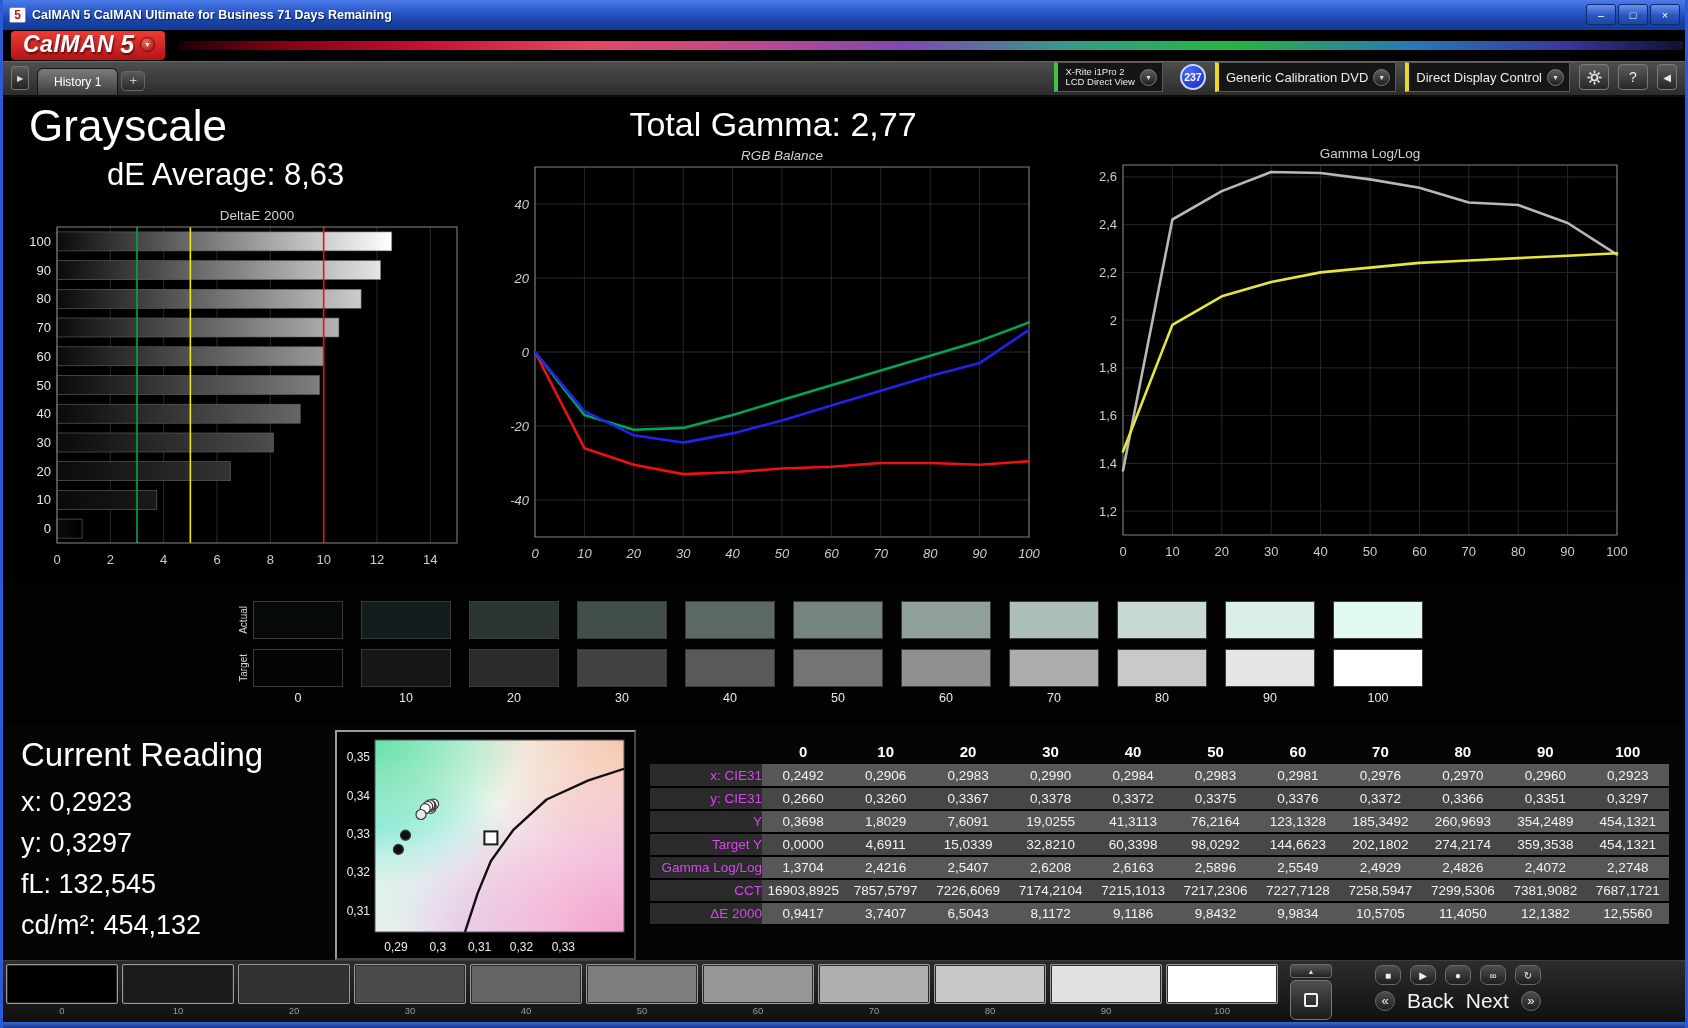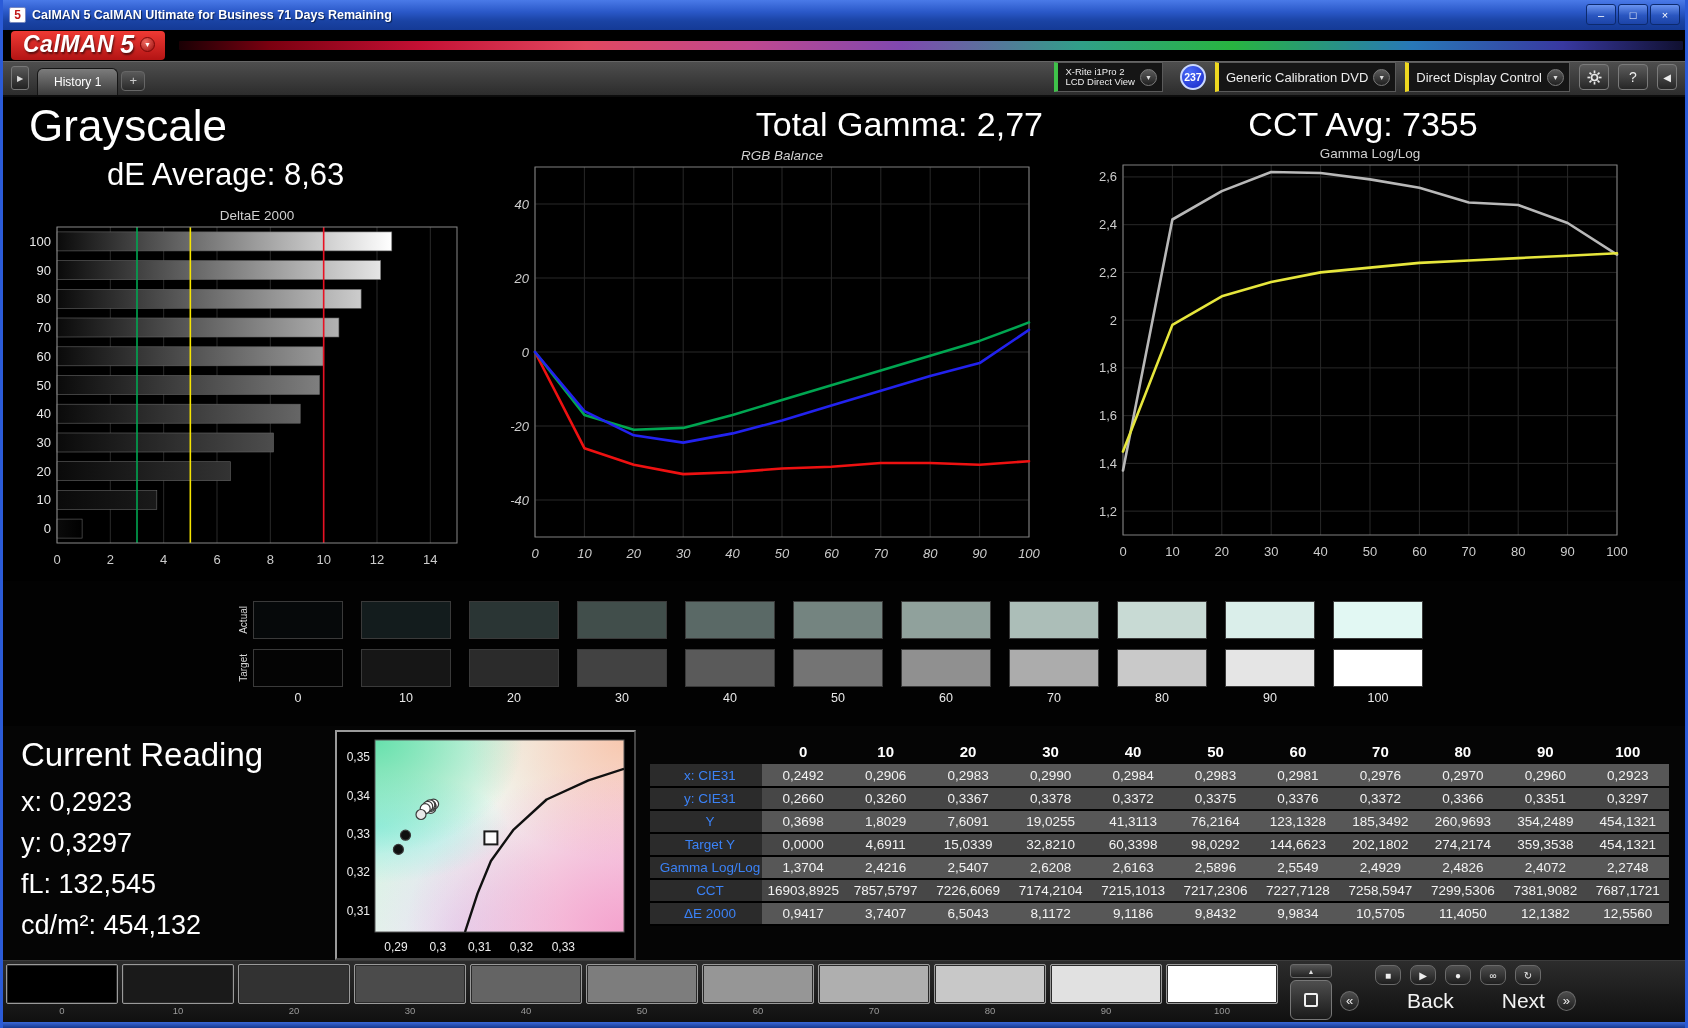--- a/index.html
+++ b/index.html
@@ -51,21 +51,21 @@
   .badge { width:26px; height:26px; border-radius:50%; background:radial-gradient(circle at 35% 28%, #4a6cf8, #1726c6);
     border:2px solid #cad8ff; color:#fff; font-size:10.5px; font-weight:bold; display:flex; align-items:center; justify-content:center;margin-left:8px; }
   .tool-btn { height:26px; min-width:30px; background:linear-gradient(#5c5c5c,#262626); border:1px solid #7a7a7a;
     border-radius:4px; color:#ededed; font-size:14px; display:flex; align-items:center; justify-content:center; }
   .tool-btn.collapse { min-width:20px; font-size:10px; }
 
   
   .charts-area { height:484px; flex:0 0 484px; position:relative; background:#000; color:#fff; }
   .h-grayscale { position:absolute; left:26px; top:4px; font-size:44px; white-space:nowrap; }
   .h-deavg { position:absolute; left:104px; top:60px; font-size:31px; white-space:nowrap; }
-  .h-gamma { position:absolute; left:500px; top:8px; width:540px; text-align:right; font-size:34px; white-space:nowrap; }
+  .h-gamma { position:absolute; left:500px; top:8px; width:540px; text-align:center; font-size:34px; white-space:nowrap; }
   .h-cct { position:absolute; left:1090px; top:8px; width:540px; text-align:center; font-size:34px; white-space:nowrap; }
   #chart-deltae { position:absolute; left:18px; top:108px; }
   #chart-rgb { position:absolute; left:492px; top:48px;font-style:italic; }
   #chart-gamma { position:absolute; left:1080px; top:46px; }
 
   
   .swatch-strip { height:145px; flex:0 0 145px; background:#020202; display:flex; padding:20px 0 0 230px; }
   .rot-labels { width:20px; display:flex; flex-direction:column; }
   .rot-cell { height:38px; margin-bottom:10px; display:flex; align-items:center; justify-content:center; }
   .rot { writing-mode:vertical-rl; transform:rotate(180deg); font-size:10px; color:#d8d8d8; }
@@ -90,21 +90,21 @@
       radial-gradient(ellipse at 35% 100%, rgba(214,200,244,0.55) 0%, rgba(214,200,244,0) 45%),
       linear-gradient(120deg,#c8f0dc 0%,#f1f7f0 45%,#f8dcec 100%); }
   #cie-svg { position:absolute; left:0; top:0; }
   .table-wrap { flex:1; padding:8px 6px 0 0; }
   table { width:100%; border-collapse:collapse; table-layout:fixed; }
   th { color:#fff; font-size:15px; font-weight:bold; height:26px; text-align:center; background:transparent; }
   th.lbl { width:112px; }
   td { color:#f2f2f2; font-size:13.5px; height:23px; text-align:center; border-bottom:2px solid #000; }
   tr.odd td { background:#575757; }
   tr.even td { background:#474747; }
-  td.lbl { background:#2b2b2b !important; color:#3b82f6; text-align:center; padding-left:8px; }
+  td.lbl { background:#2b2b2b !important; color:#d946ef; text-align:right; padding-left:8px; }
 
   
   .bottom-bar { height:62px; flex:0 0 62px; background:linear-gradient(#2c2c2c,#101010); border-top:1px solid #3c3c3c;
     display:flex; align-items:flex-start; gap:4px; padding:3px 0 0 3px; }
   .bb-swatches { display:flex; gap:4px; width:1272px; flex:0 0 1272px; }
   .bb-col { flex:1; }
   .bb-patch { height:40px; border:1px solid #9a9a9a; border-radius:2px; box-shadow:inset 0 0 0 1px #2a2a2a; }
   .bb-lbl { height:13px; line-height:13px; text-align:center; font-size:9.5px; color:#9a9a9a; }
   .bb-controls { display:flex; gap:8px; margin-left:8px; }
   .bb-stack { display:flex; flex-direction:column; gap:2px; }
@@ -112,21 +112,21 @@
   .bb-big { width:42px; height:40px; background:linear-gradient(#4e4e4e,#1a1a1a); border:1px solid #777; border-radius:6px;
     display:flex; align-items:center; justify-content:center; }
   .bb-square { width:14px; height:14px; border:2px solid #f0f0f0; border-radius:2px; }
   .bb-right { display:flex; flex-direction:column; width:236px; }
   .bb-icons { display:flex; gap:9px; justify-content:center; margin-top:1px; }
   .bb-icon { width:26px; height:20px; background:linear-gradient(#4e4e4e,#1e1e1e); border:1px solid #6a6a6a;
     border-radius:7px; color:#eee; font-size:10px; line-height:17px; }
   .bb-nav { display:flex; align-items:center; justify-content:center; gap:12px; margin-top:4px; }
   .nav-circ { width:20px; height:20px; border-radius:50%; background:linear-gradient(#4e4e4e,#1e1e1e); border:1px solid #6a6a6a;
     color:#eee; font-size:13px; line-height:17px; text-align:center; }
-  .nav-btn { background:none; border:none; color:#f2f2f2; font-size:21px; font-family:"Liberation Sans",sans-serif;margin-left:36px; }
+  .nav-btn { background:none; border:none; color:#f2f2f2; font-size:21px; font-family:"Liberation Sans",sans-serif; }
   .bottom-strip { height:6px; flex:0 0 6px; background:linear-gradient(#3a68d8,#16388e); }
   button { cursor:default; font-family:"Liberation Sans",sans-serif; }
 </style>
 </head>
 <body>
 
 <div class="window">
 
   <div class="title-bar">
     <div class="win-icon">5</div>
@@ -187,21 +187,20 @@
       </button>
       <button class="tool-btn">?</button>
       <button class="tool-btn collapse">◀</button>
     </div>
   </div>
 
   <div class="charts-area">
     <div class="h-grayscale">Grayscale</div>
     <div class="h-deavg">dE Average: 8,63</div>
     <div class="h-gamma">Total Gamma: 2,77</div>
-    <div class="h-cct">CCT Avg: 7355</div>
     <div id="chart-deltae" class="chart"><svg width="450" height="372">
           <defs>
             <linearGradient id="bg0" x1="0" y1="0" x2="1" y2="0">
               <stop offset="0" stop-color="#0a0a0a"></stop>
               <stop offset="1" stop-color="rgb(255,255,255)"></stop>
             </linearGradient>
             <linearGradient id="bg1" x1="0" y1="0" x2="1" y2="0">
               <stop offset="0" stop-color="#0a0a0a"></stop>
               <stop offset="1" stop-color="rgb(229,229,229)"></stop>
             </linearGradient>

